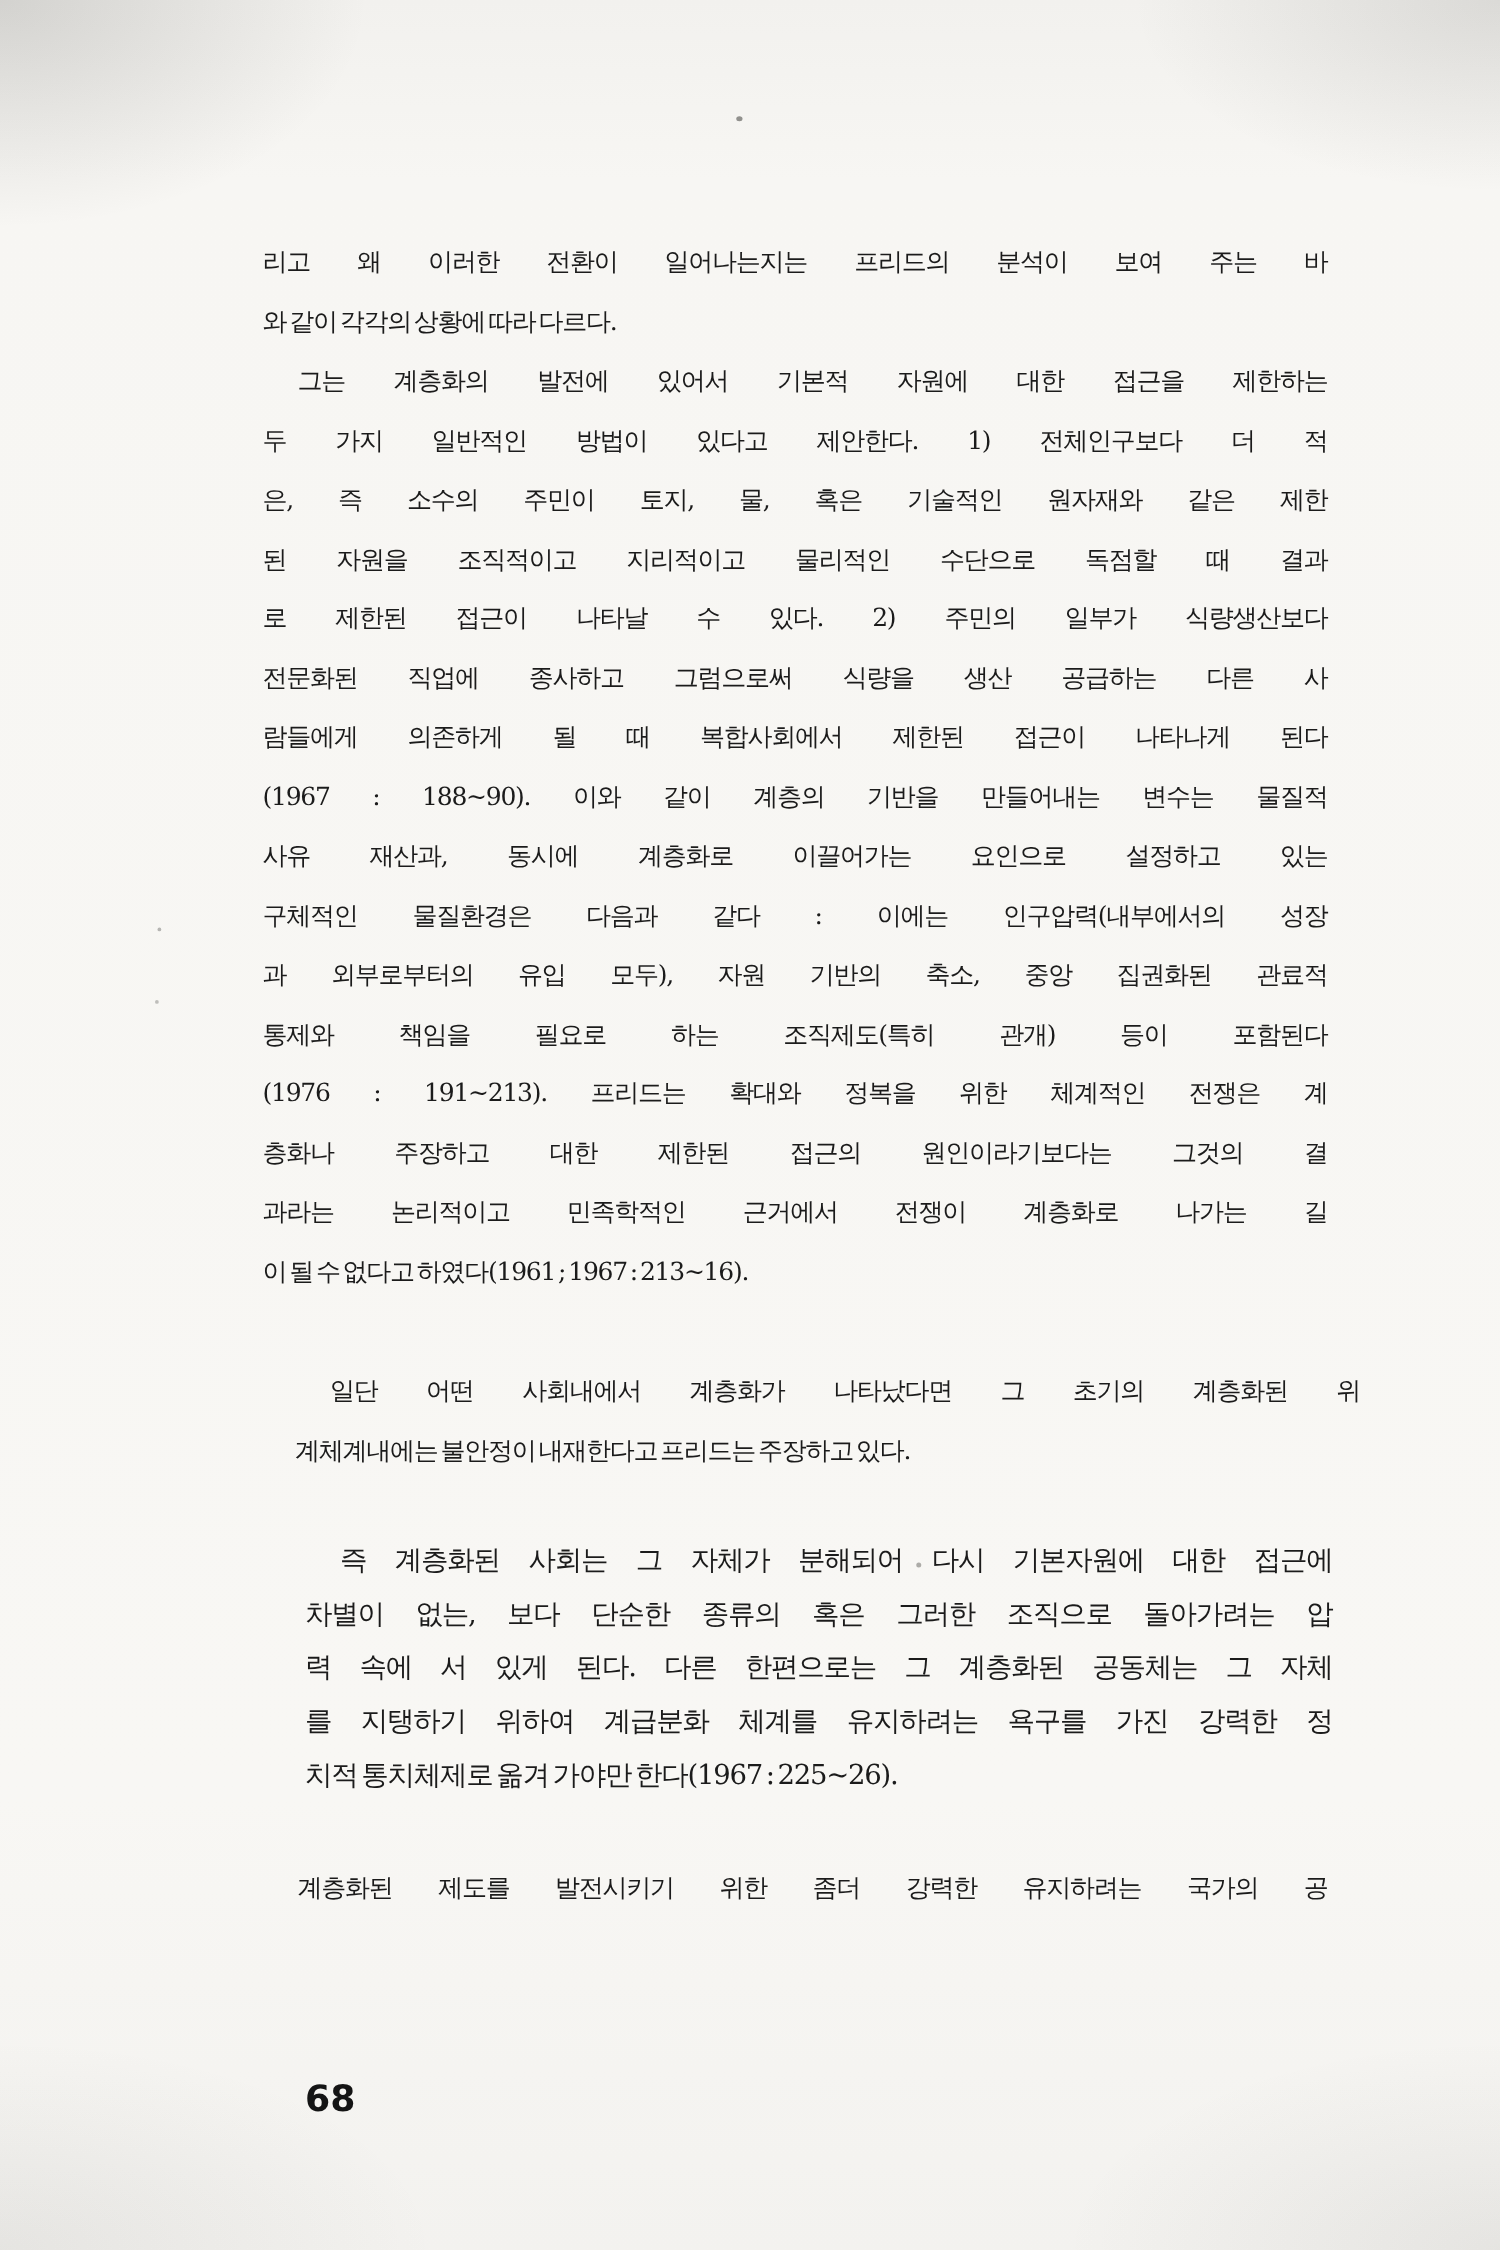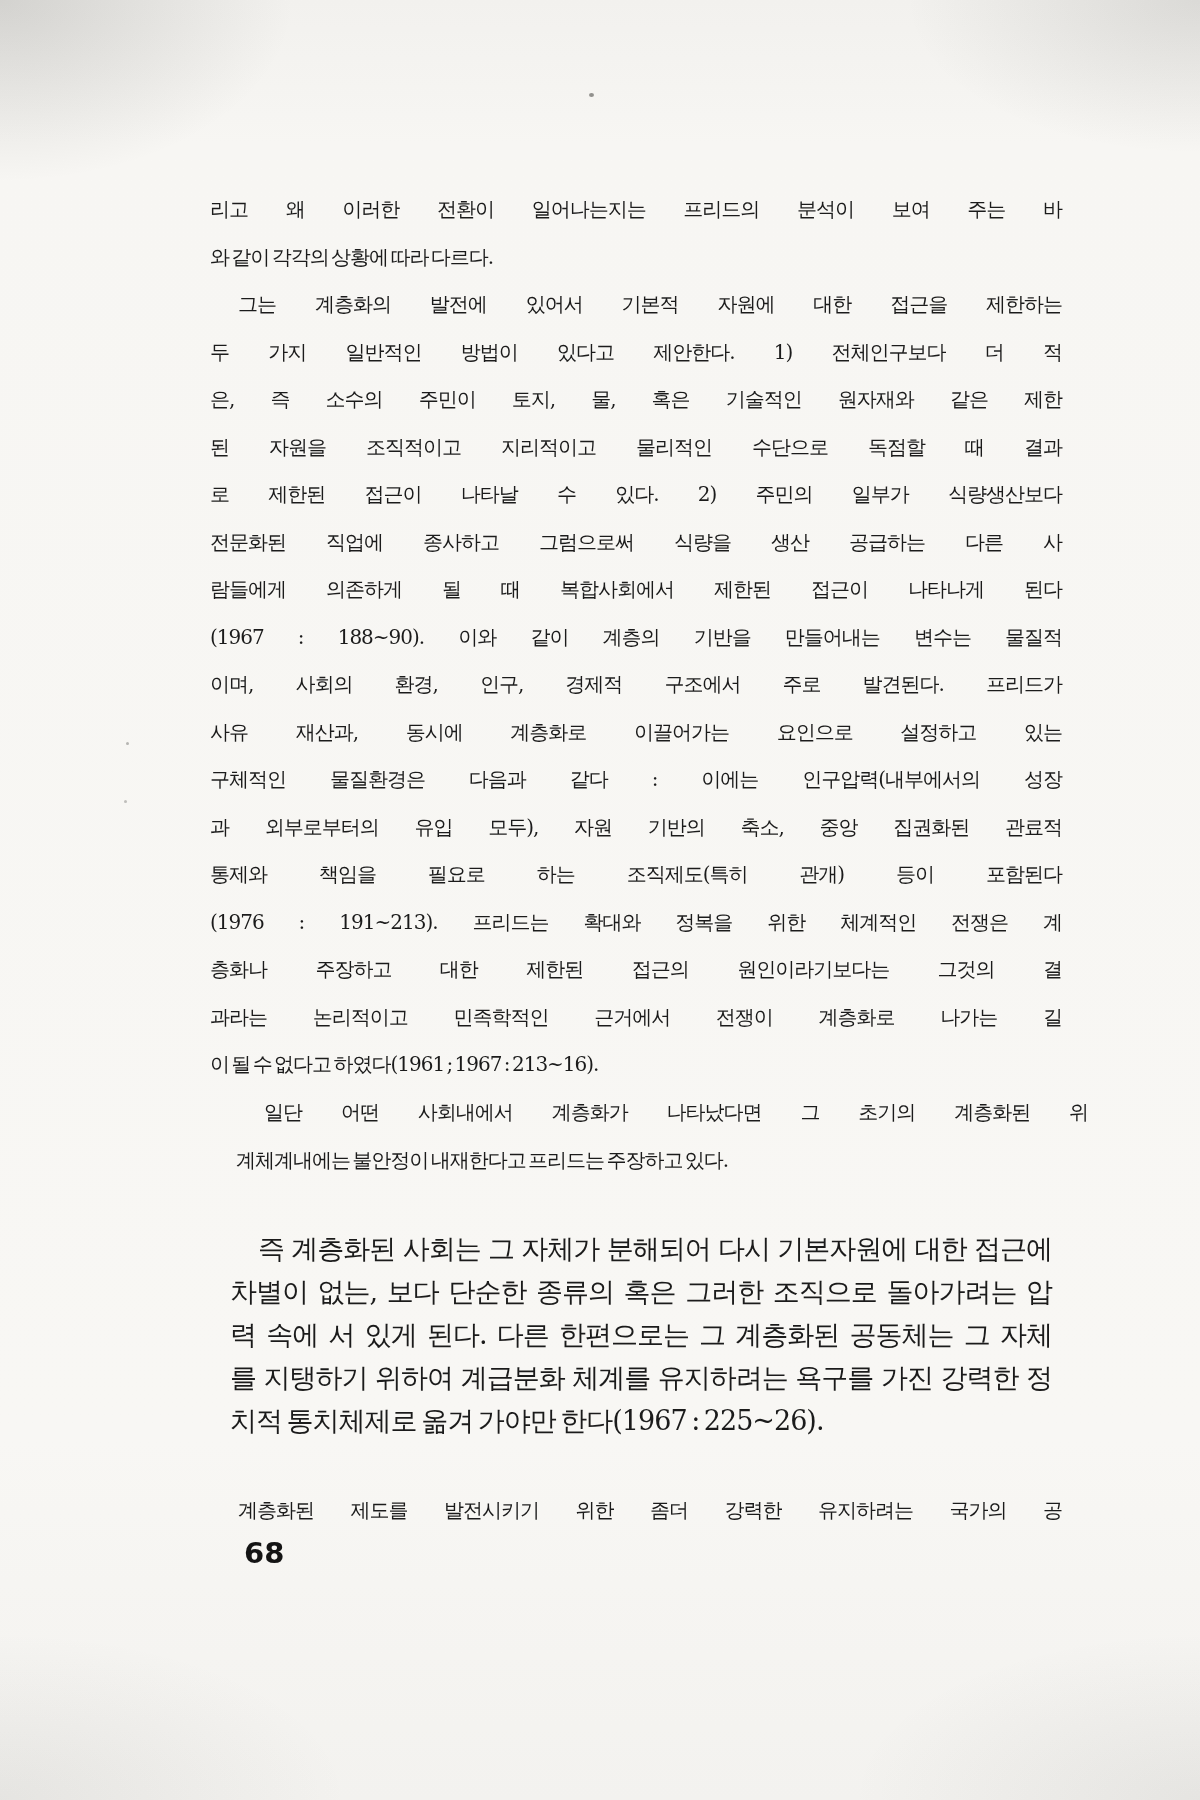--- a/index.html
+++ b/index.html
@@ -29,42 +29,42 @@
     width: 852px;
   }
   .para {
     font-size: 20px;
     line-height: 47.5px;
     letter-spacing: -1px;
     word-spacing: -3px;
   }
   .quoteblock {
     position: absolute;
-    left: 230px;
+    left: 244px;
     width: 822px;
-    font-size: 27px;
+    font-size: 22px;
     line-height: 43px;
     letter-spacing: -1px;
     word-spacing: -3px;
   }
   .line {
     text-align: justify;
     text-align-last: justify;
     white-space: normal;
   }
   .line.flush {
     text-align-last: left;
   }
   .line.indent {
     text-indent: 28px;
   }
   .page-number {
     position: absolute;
     left: 244px;
-    top: 1536px;
+    top: 1662px;
     font-family: "DejaVu Sans", "Liberation Sans", sans-serif;
     font-weight: 700;
     font-size: 29px;
     color: #141414;
     text-align: right;
   }
   .speck {
     position: absolute;
     border-radius: 50%;
     background: rgba(45,45,42,0.5);
@@ -91,21 +91,20 @@
 
   <div class="textblock para" style="top:281px;">
       <div class="line indent">그는 계층화의 발전에 있어서 기본적 자원에 대한 접근을 제한하는</div>
       <div class="line">두 가지 일반적인 방법이 있다고 제안한다. 1) 전체인구보다 더 적</div>
       <div class="line">은, 즉 소수의 주민이 토지, 물, 혹은 기술적인 원자재와 같은 제한</div>
       <div class="line">된 자원을 조직적이고 지리적이고 물리적인 수단으로 독점할 때 결과</div>
       <div class="line">로 제한된 접근이 나타날 수 있다. 2) 주민의 일부가 식량생산보다</div>
       <div class="line">전문화된 직업에 종사하고 그럼으로써 식량을 생산 공급하는 다른 사</div>
       <div class="line">람들에게 의존하게 될 때 복합사회에서 제한된 접근이 나타나게 된다</div>
       <div class="line">(1967 : 188~90). 이와 같이 계층의 기반을 만들어내는 변수는 물질적</div>
-      <div class="line">이며, 사회의 환경, 인구, 경제적 구조에서 주로 발견된다. 프리드가</div>
       <div class="line">사유 재산과, 동시에 계층화로 이끌어가는 요인으로 설정하고 있는</div>
       <div class="line">구체적인 물질환경은 다음과 같다 : 이에는 인구압력(내부에서의 성장</div>
       <div class="line">과 외부로부터의 유입 모두), 자원 기반의 축소, 중앙 집권화된 관료적</div>
       <div class="line">통제와 책임을 필요로 하는 조직제도(특히 관개) 등이 포함된다</div>
       <div class="line">(1976 : 191~213). 프리드는 확대와 정복을 위한 체계적인 전쟁은 계</div>
       <div class="line">층화나 주장하고 대한 제한된 접근의 원인이라기보다는 그것의 결</div>
       <div class="line">과라는 논리적이고 민족학적인 근거에서 전쟁이 계층화로 나가는 길</div>
       <div class="line flush">이 될 수 없다고 하였다(1961 ; 1967 : 213~16).</div>
     </div>
 

